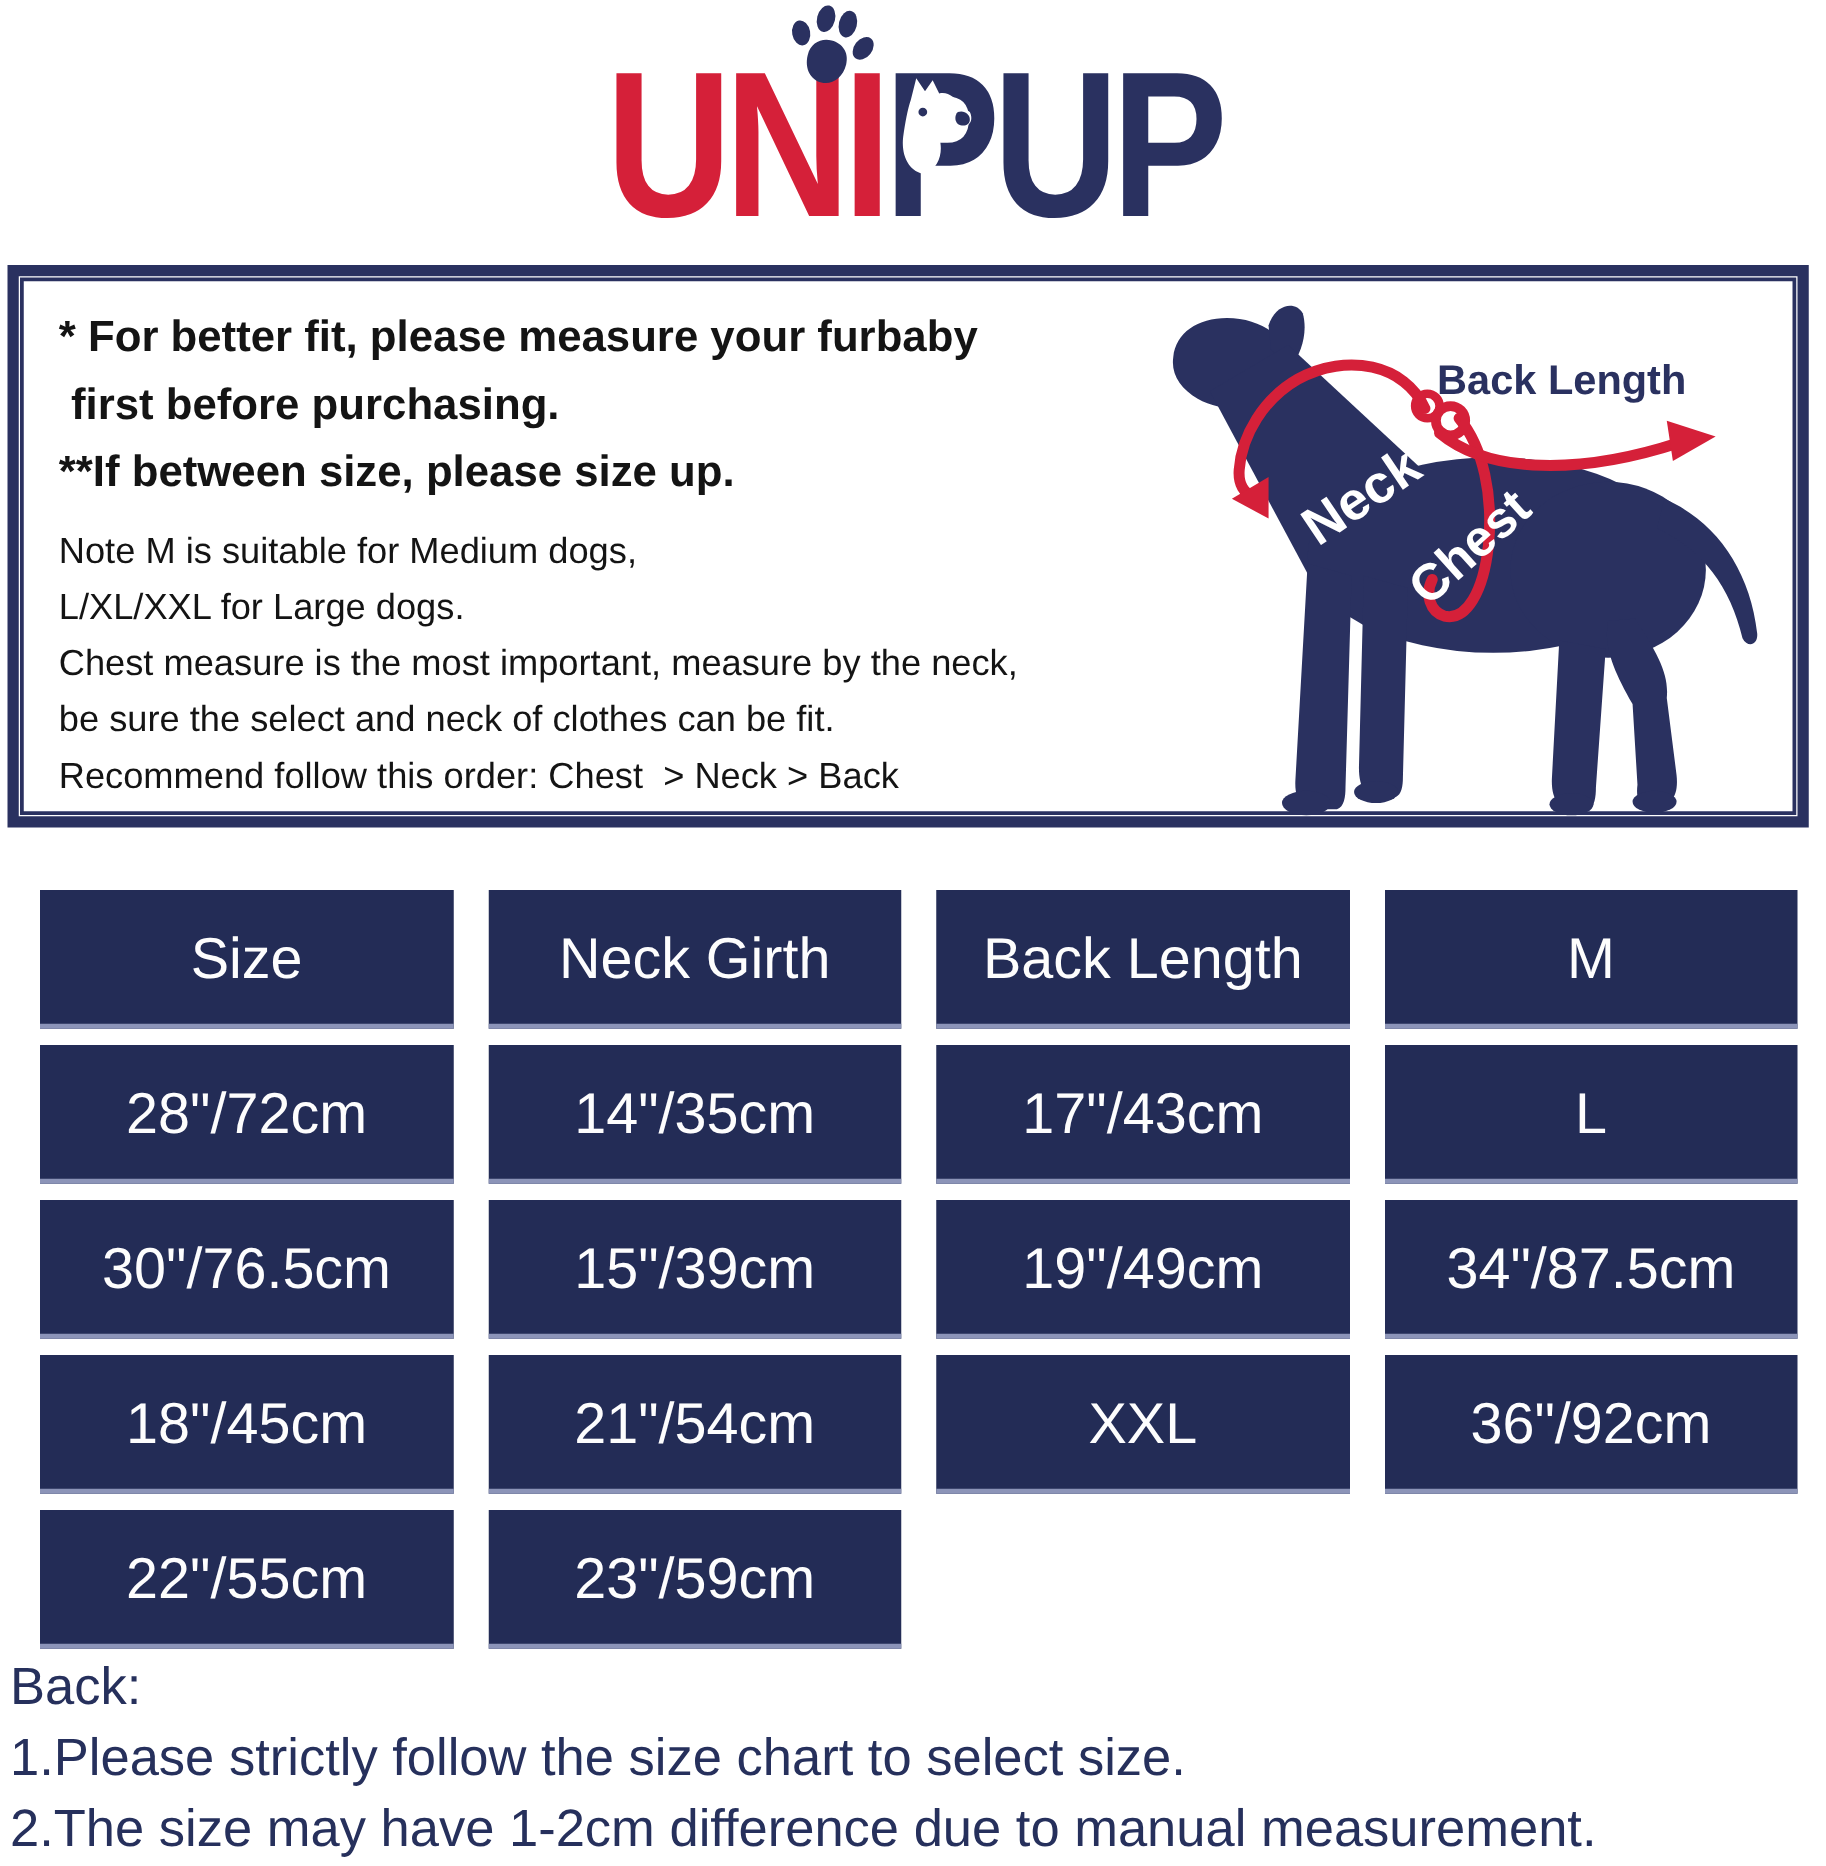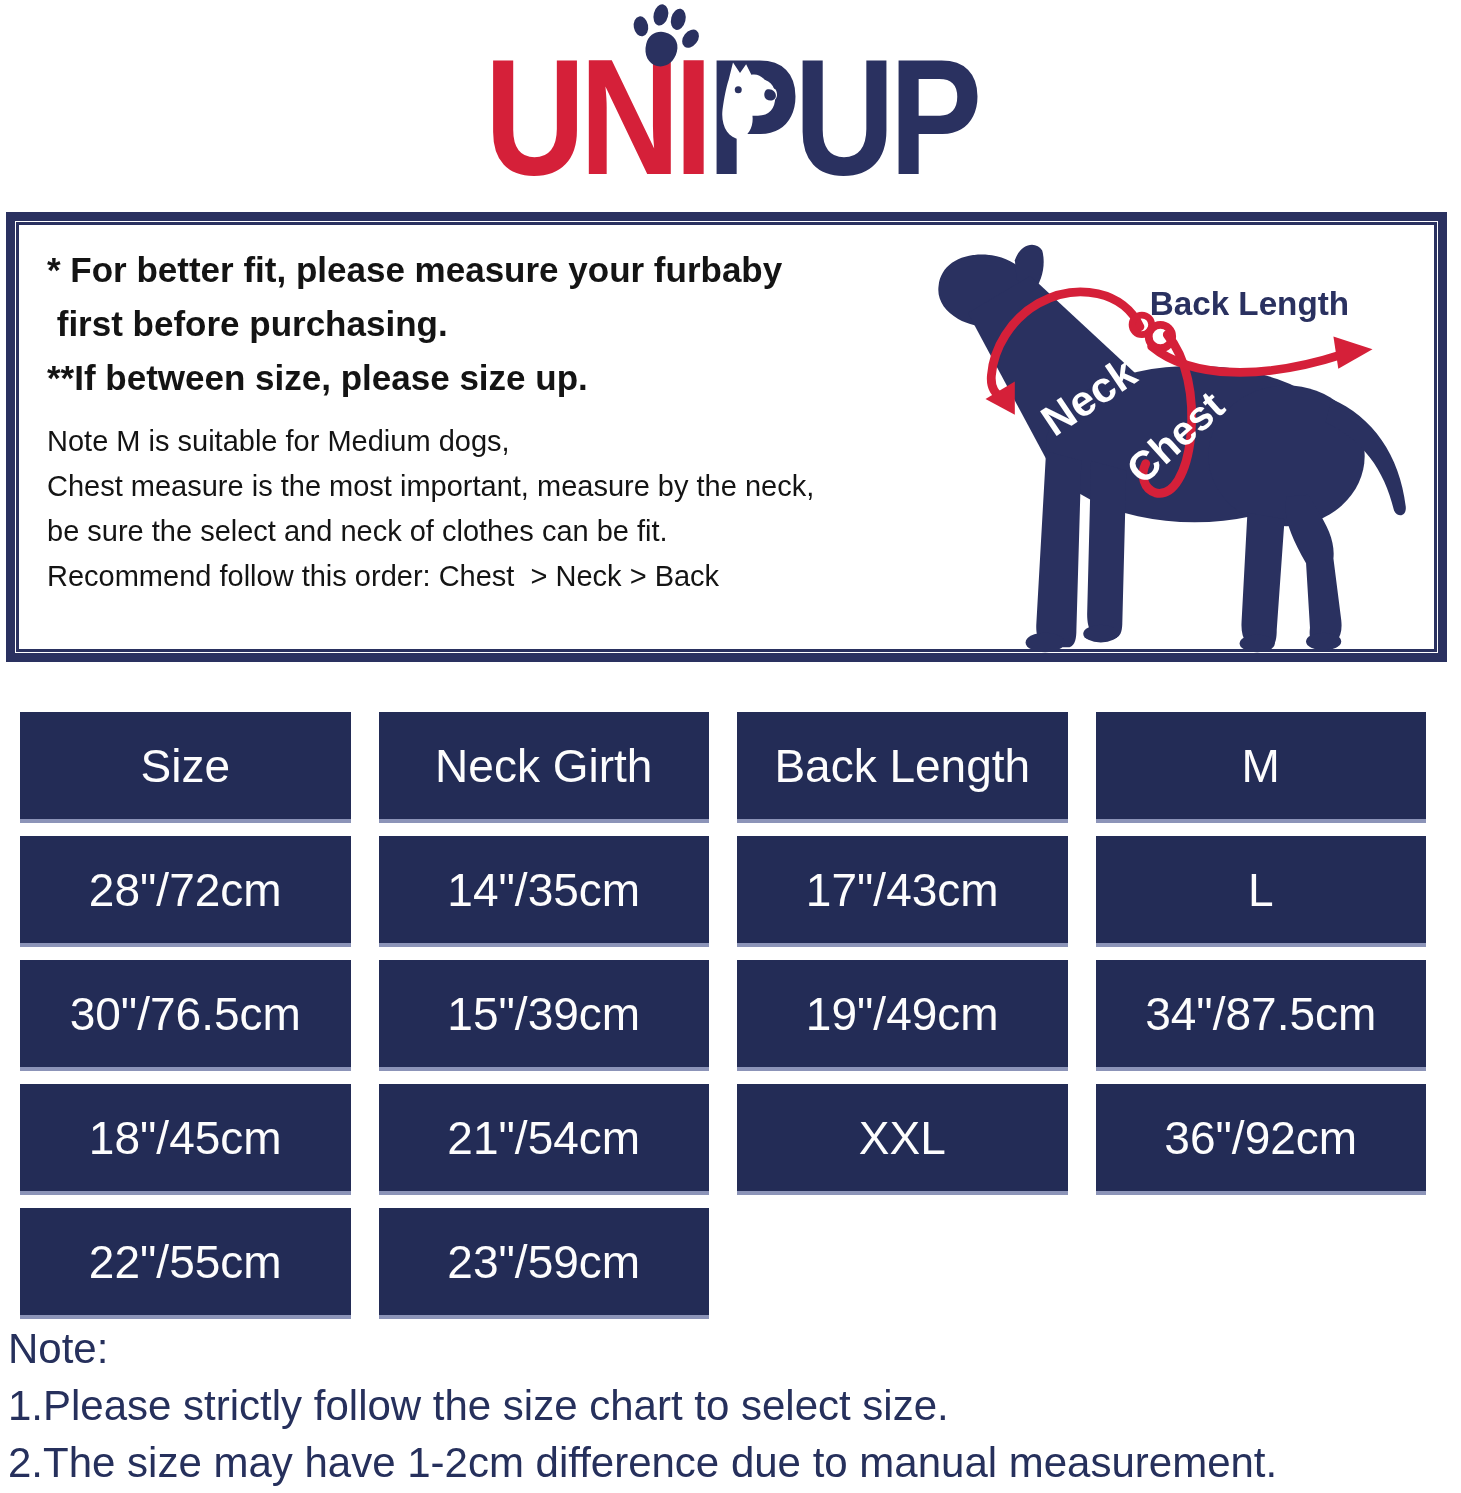--- a/index.html
+++ b/index.html
@@ -21,21 +21,21 @@
             border:9px solid #2A3160;box-sizing:border-box;background:#fff;}
   .info-inner{position:absolute;inset:1px;border:3px solid #2A3160;}
   .fit-text{position:absolute;left:28px;top:18px;color:#141414;}
   .fit-text p{margin:0;white-space:pre;}
   .fit-bold{font-size:35px;font-weight:bold;line-height:54px;}
   .fit-reg{font-size:29px;line-height:45px;}
   .fit-gap{height:14px;}
   .dog-figure{position:absolute;top:6px;right:2px;width:505px;height:430px;}
 
   
-  .size-table{position:absolute;left:20px;top:712px;width:1406px;
+  .size-table{position:absolute;left:32px;top:712px;width:1406px;
               display:grid;grid-template-columns:repeat(4,1fr);
               column-gap:28px;row-gap:13px;}
   .cell{height:107px;background:#232C56;border-bottom:4px solid #8C94B8;
         display:flex;align-items:center;justify-content:center;
         color:#FDFDFD;font-size:46px;}
 
   
   .note{position:absolute;left:8px;top:1320px;color:#26305C;font-size:42px;line-height:57px;}
   .note p{margin:0;white-space:pre;}
 </style>
@@ -66,20 +66,21 @@
 
   <div class="info-box">
     <div class="info-inner">
 
       <div class="fit-text">
         <p class="fit-bold">* For better fit, please measure your furbaby</p>
         <p class="fit-bold"> first before purchasing.</p>
         <p class="fit-bold">**If between size, please size up.</p>
         <div class="fit-gap"></div>
         <p class="fit-reg">Note M is suitable for Medium dogs,</p>
+        <p class="fit-reg">L/XL/XXL for Large dogs.</p>
         <p class="fit-reg">Chest measure is the most important, measure by the neck,</p>
         <p class="fit-reg">be sure the select and neck of clothes can be fit.</p>
         <p class="fit-reg">Recommend follow this order: Chest  &gt; Neck &gt; Back</p>
       </div>
 
       <svg class="dog-figure" viewBox="0 0 505 440">
         <g fill="#2A3160">
           <path d="M6,56 C8,36 26,24 50,24 C74,24 94,36 102,54 C108,68 104,84 94,92 C72,102 44,100 26,90 C12,82 4,70 6,56 Z"></path>
           <path d="M84,30 C90,12 106,10 112,20 C116,34 112,52 102,64 L86,50 Z"></path>
           <path d="M36,84 L100,46 L212,150 L118,237 Z"></path>
@@ -134,18 +135,18 @@
     <div class="cell">18"/45cm</div>
     <div class="cell">21"/54cm</div>
 
     <div class="cell">XXL</div>
     <div class="cell">36"/92cm</div>
     <div class="cell">22"/55cm</div>
     <div class="cell">23"/59cm</div>
   </div>
 
   <div class="note">
-    <p>Note:</p>
+    <p>Back:</p>
     <p>1.Please strictly follow the size chart to select size.</p>
     <p>2.The size may have 1-2cm difference due to manual measurement.</p>
   </div>
 
 </div>
 
 </body></html>

